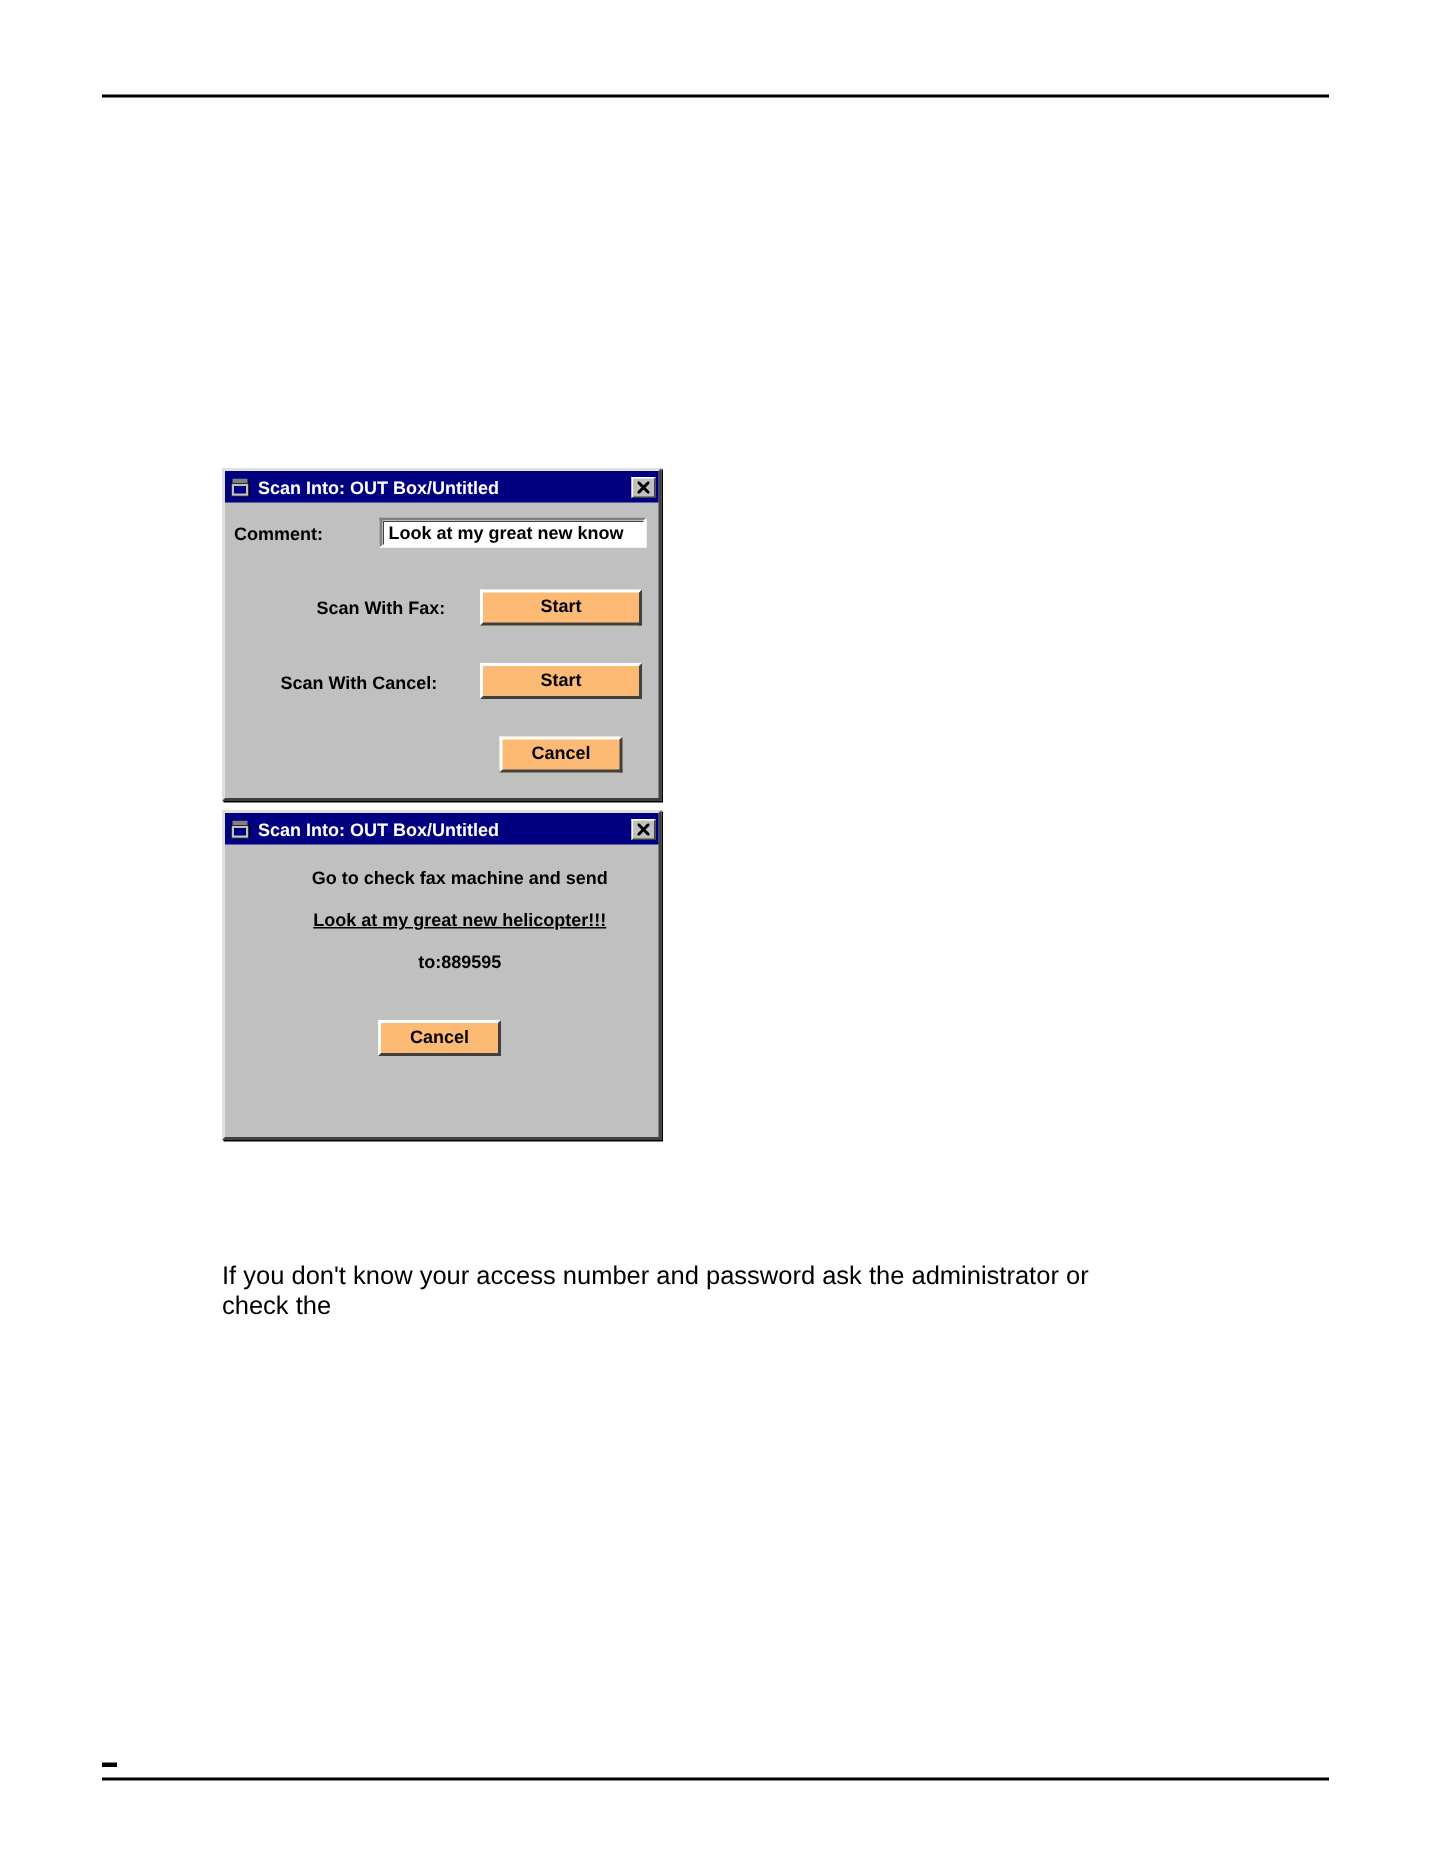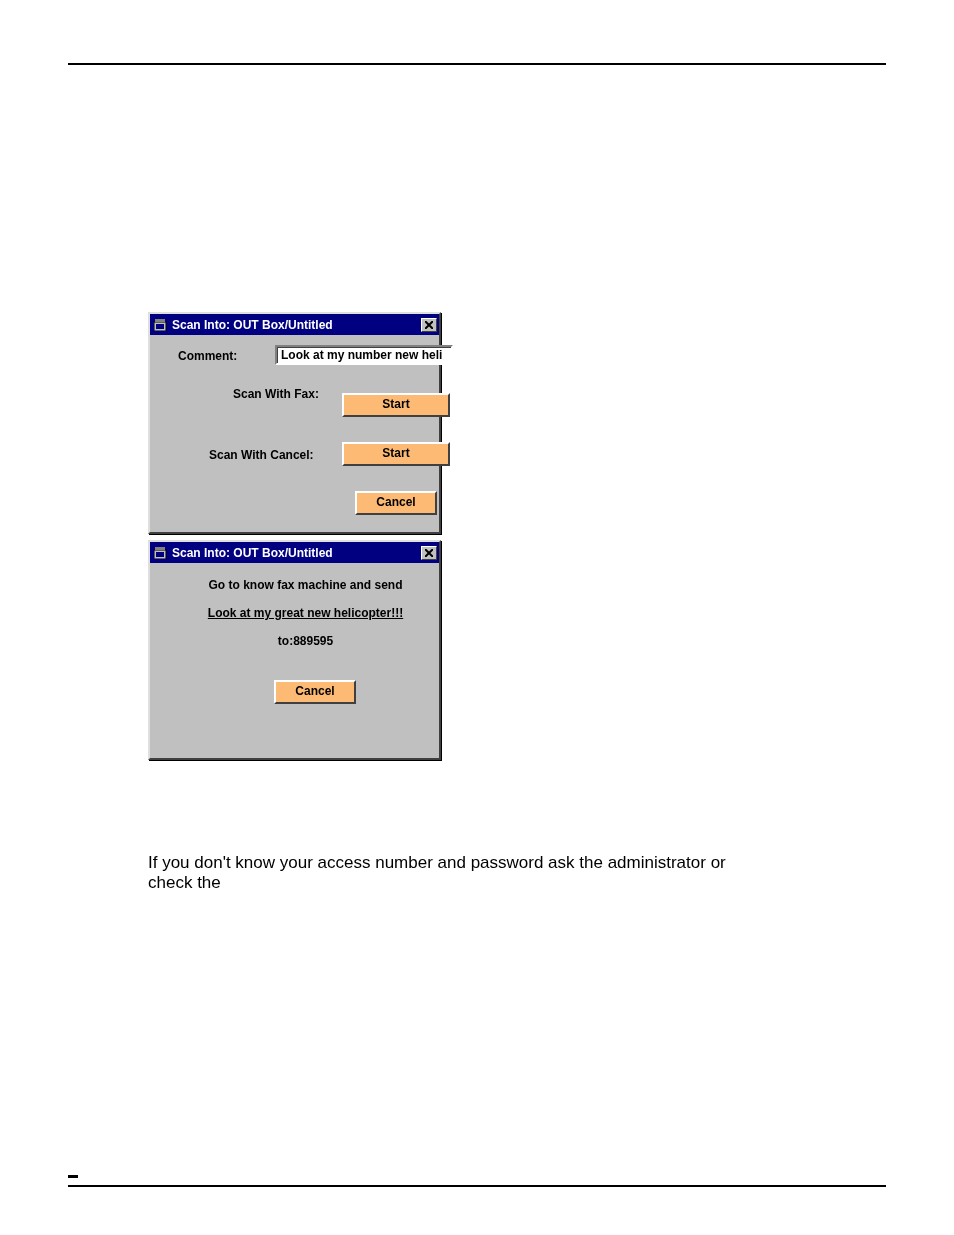--- a/index.html
+++ b/index.html
@@ -39,21 +39,20 @@
     height: 0;
     border-top: 3px solid #000;
   }
   .body-text {
     position: absolute;
     left: 148px;
     top: 841px;
     font-size: 17px;
     color: #000;
     font-family: Arial, Helvetica, sans-serif;
-    margin-top: 12px;
   }
 
   
   .dialog {
     position: absolute;
     width: 289px;
     background: #c0c0c0;
     border-top: 2px solid #dfdfdf;
     border-left: 2px solid #dfdfdf;
     border-right: 2px solid #404040;
@@ -96,23 +95,22 @@
     border-bottom: 1px solid #404040;
     display: flex;
     align-items: center;
     justify-content: center;
     box-sizing: border-box;
   }
   .close-btn svg { display:block; }
 
   .client {
     position: relative;
-    padding: 0;
+    padding: 12px;
     height: calc(100% - 21px);
-    margin-left: 22px;
   }
 
   .label {
     position: absolute;
     font-family: Arial, Helvetica, sans-serif;
     font-size: 12px;
     font-weight: bold;
     color: #000;
   }
   .textbox {
@@ -176,23 +174,23 @@
       </span>
       <span class="title-text">Scan Into: OUT Box/Untitled</span>
       <span class="close-btn">
         <svg width="8" height="8" viewBox="0 0 8 8">
           <path d="M0 0 L8 8 M8 0 L0 8" stroke="#000" stroke-width="2"></path>
         </svg>
       </span>
     </div>
     <div class="client">
       <div class="label" style="left:6px; top:14px;">Comment:</div>
-      <div class="textbox" style="left:103px; top:10px; width:178px; height:20px;">Look at my number new heli</div>
-
-      <div class="label" style="left:61px; top:52px;">Scan With Fax:</div>
+      <div class="textbox" style="left:103px; top:10px; width:178px; height:20px;">Look at my great new know</div>
+
+      <div class="label" style="left:61px; top:63px;">Scan With Fax:</div>
       <div class="btn" style="left:170px; top:58px; width:108px; height:24px;">Start</div>
 
       <div class="label" style="left:37px; top:113px;">Scan With Cancel:</div>
       <div class="btn" style="left:170px; top:107px; width:108px; height:24px;">Start</div>
 
       <div class="btn" style="left:183px; top:156px; width:82px; height:24px;">Cancel</div>
     </div>
   </div>
 
   <div class="dialog d2">
@@ -205,21 +203,21 @@
         </svg>
       </span>
       <span class="title-text">Scan Into: OUT Box/Untitled</span>
       <span class="close-btn">
         <svg width="8" height="8" viewBox="0 0 8 8">
           <path d="M0 0 L8 8 M8 0 L0 8" stroke="#000" stroke-width="2"></path>
         </svg>
       </span>
     </div>
     <div class="client">
-      <div class="centered-text" style="top:15px;">Go to know fax machine and send</div>
+      <div class="centered-text" style="top:15px;">Go to check fax machine and send</div>
       <div class="centered-text" style="top:43px;text-decoration:underline;">Look at my great new helicopter!!!</div>
       <div class="centered-text" style="top:71px;">to:889595</div>
       <div class="btn" style="left:102px; top:117px; width:82px; height:24px;">Cancel</div>
     </div>
   </div>
 
   <div class="body-text">If you don't know your access number and password ask the administrator or check the</div>
 
   <div class="small-dash"></div>
   <div class="bottom-rule"></div>

